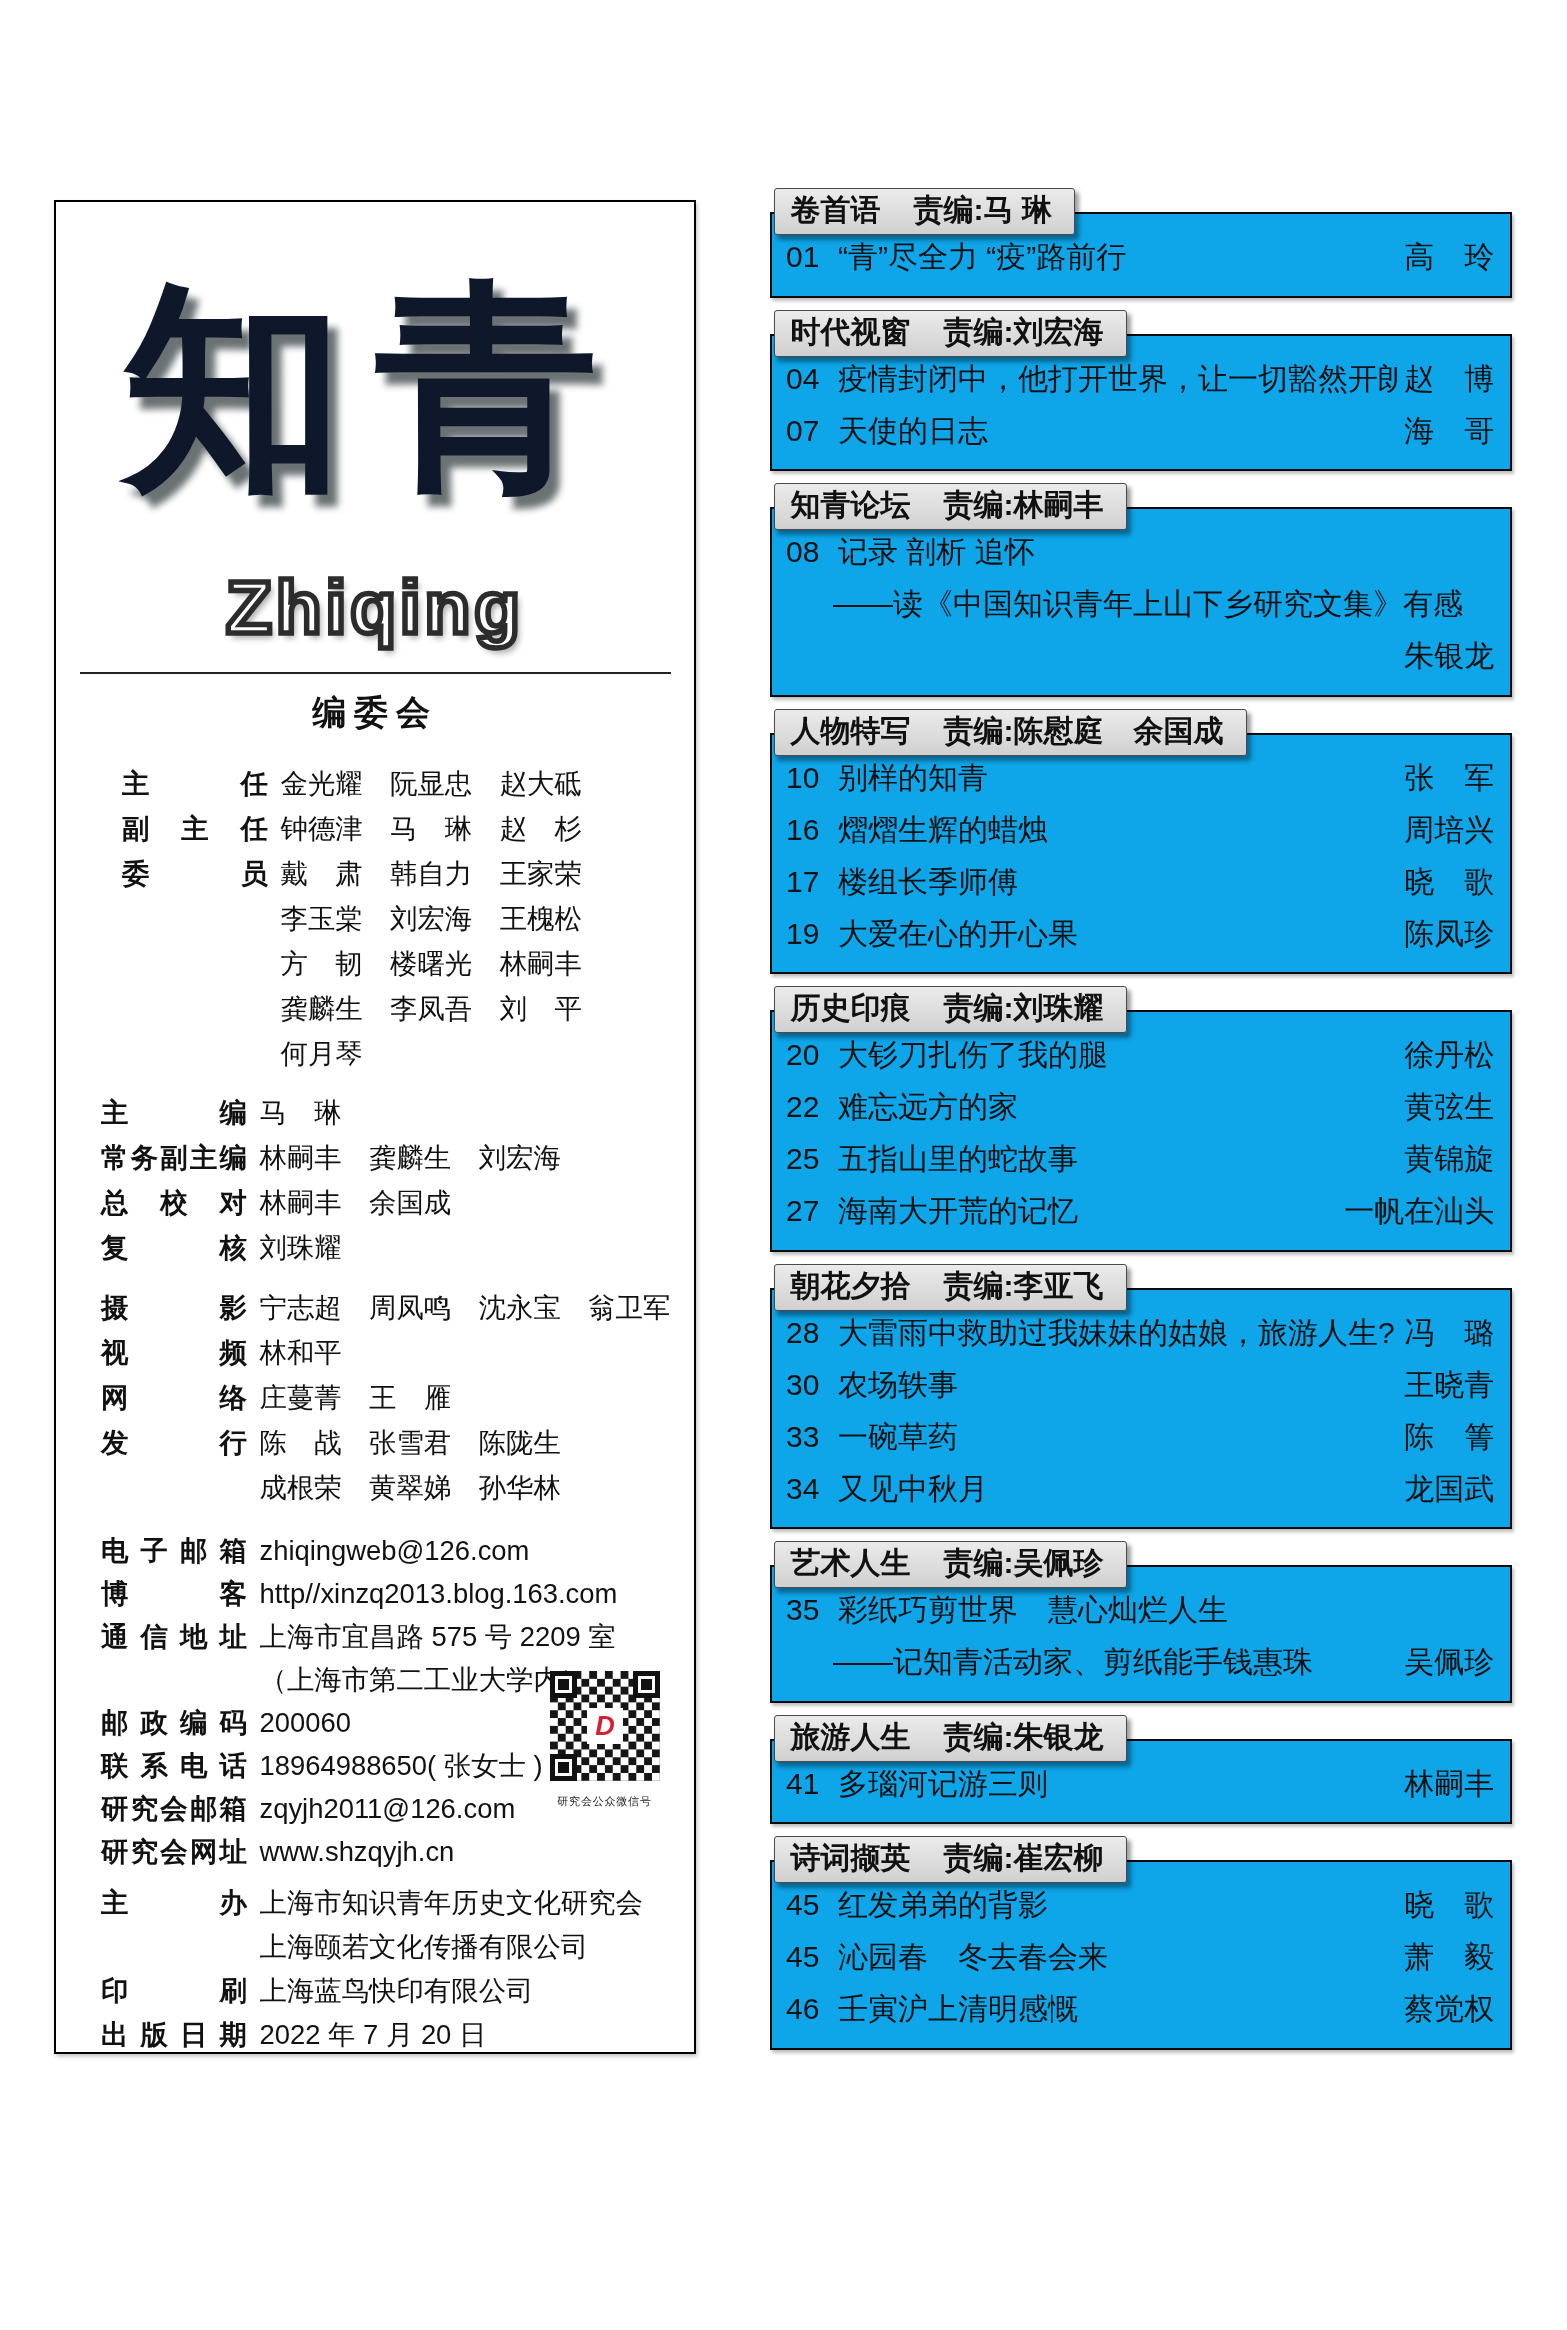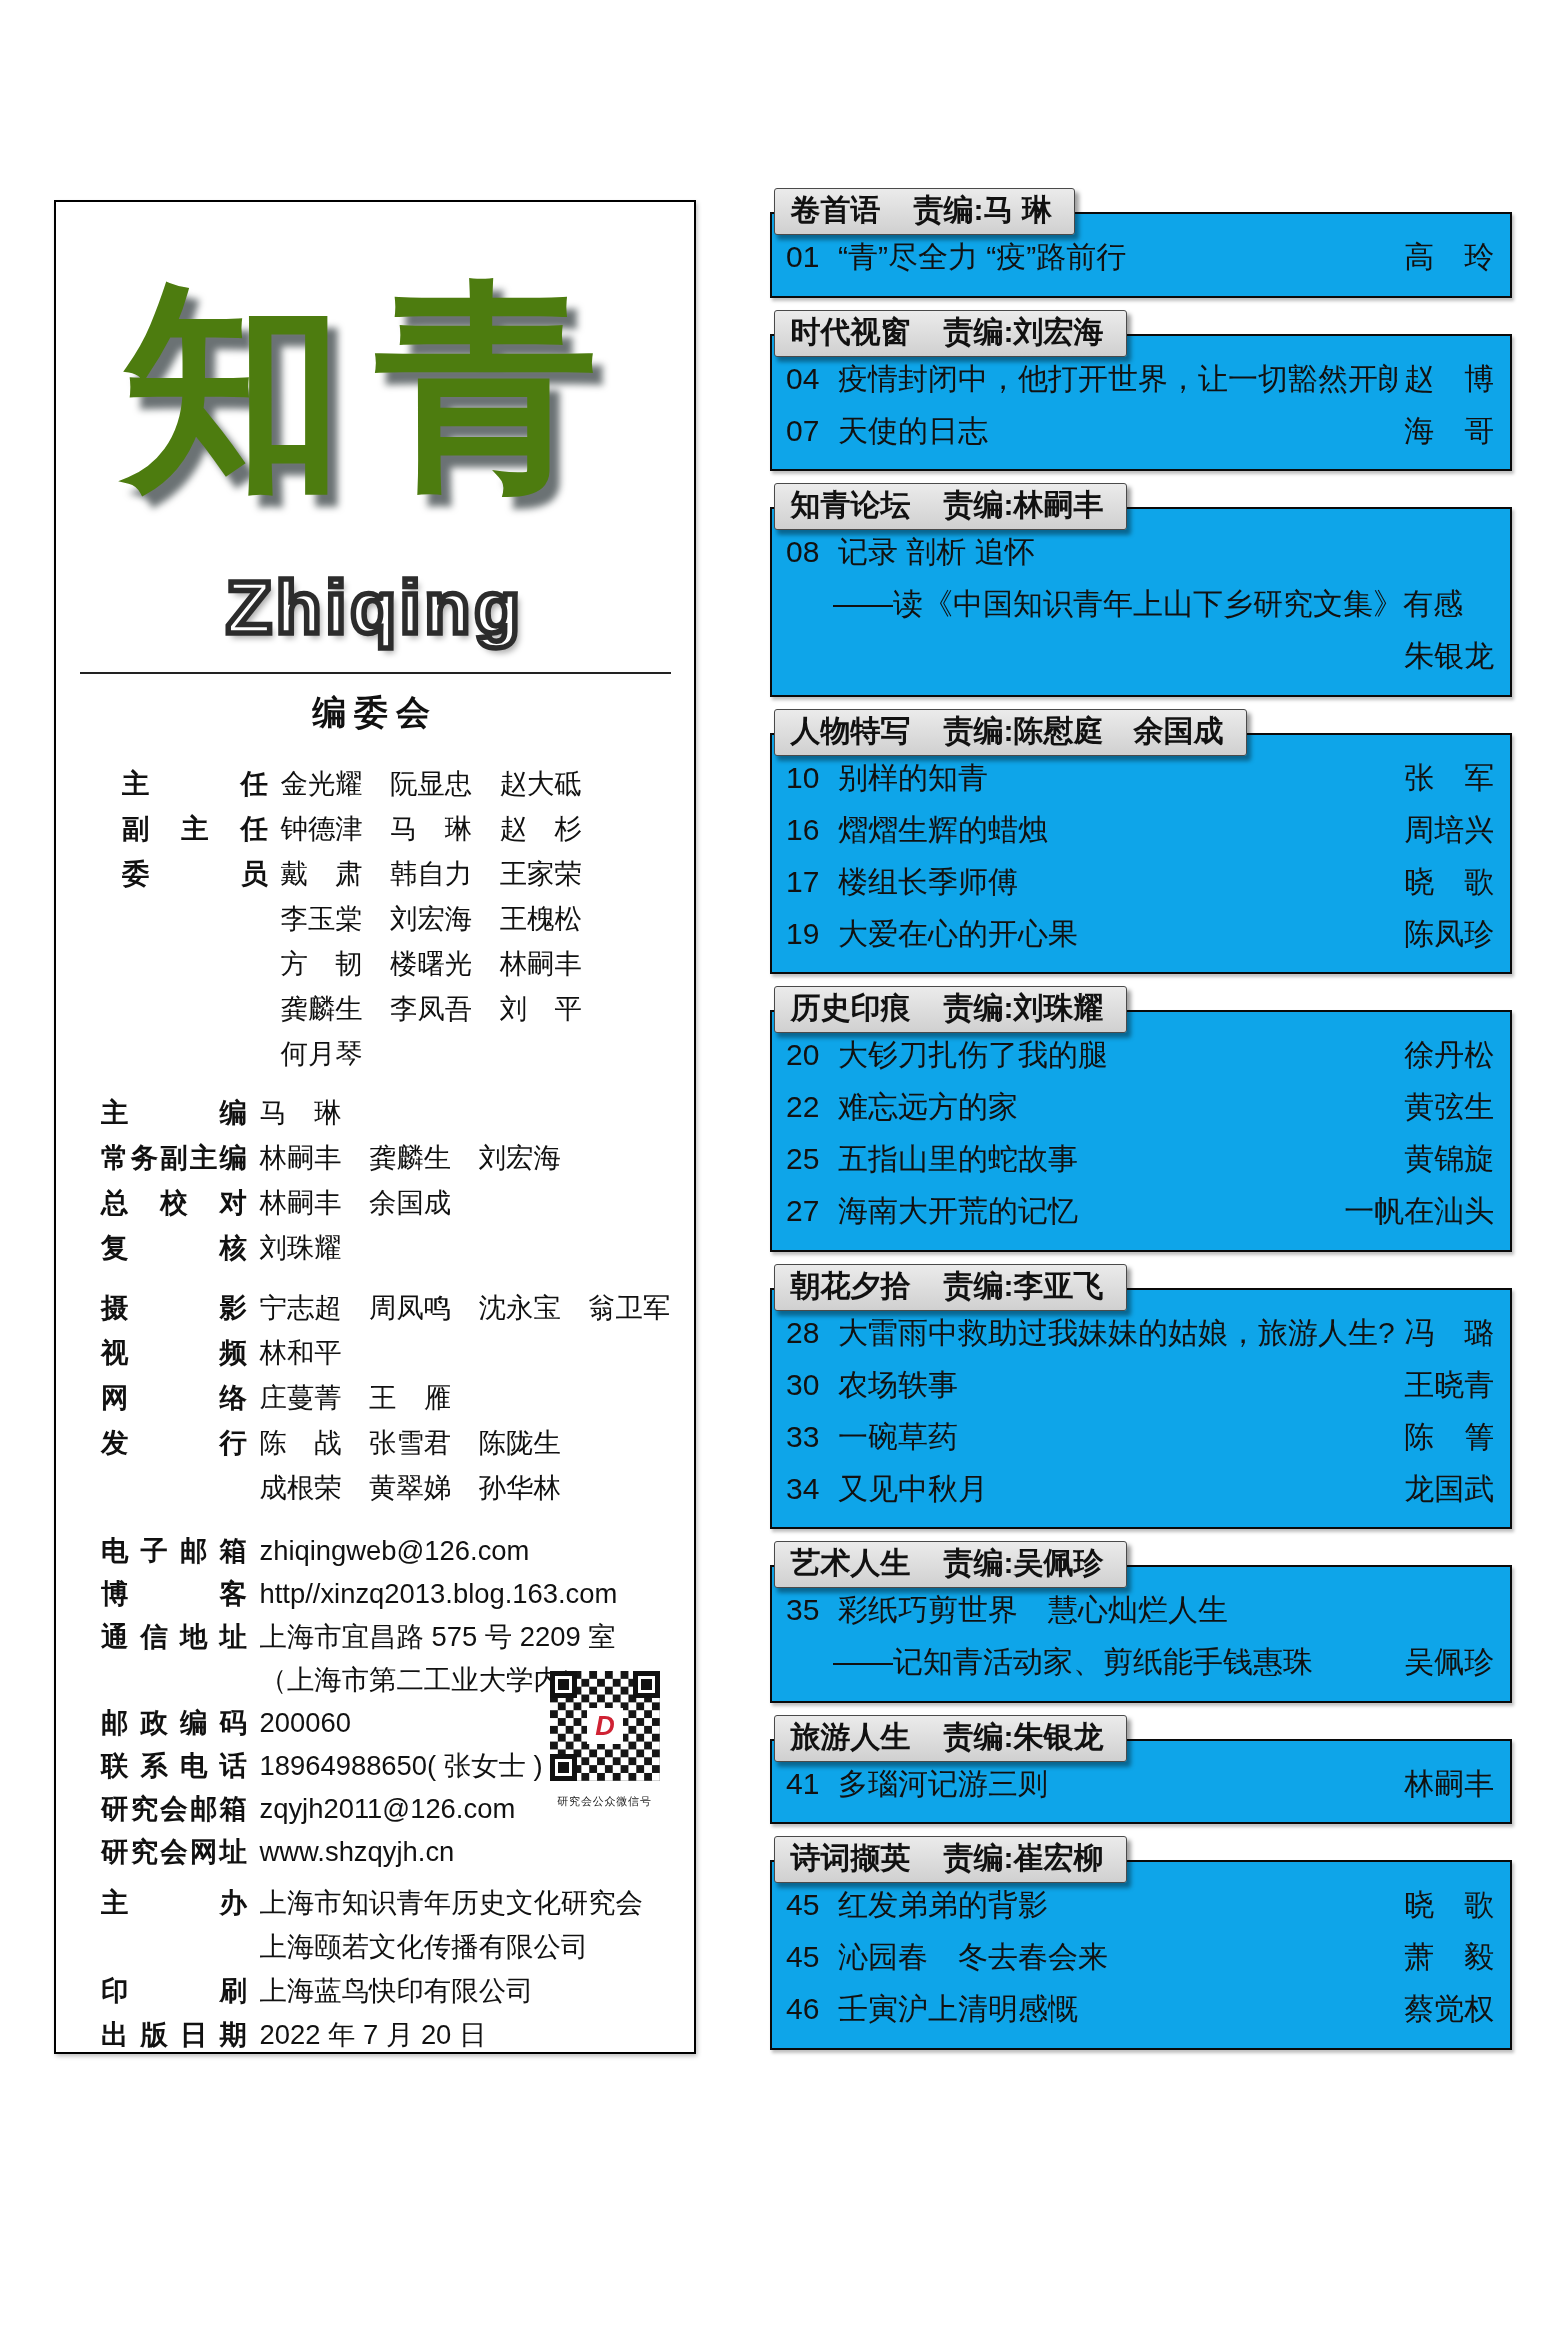--- a/index.html
+++ b/index.html
@@ -11,21 +11,21 @@
 
   
   .left-box {
     position:absolute; left:54px; top:200px; width:642px; height:1854px;
     border:2.4px solid #000; box-sizing:border-box; background:#fff;
     box-shadow:2.4px 3.1px 4.7px rgba(0,0,0,.28); position:absolute;
   }
   .logo-cn {
     margin-top:15.7px; height:343px; line-height:343px; text-align:center;
     font-size:223px; font-weight:bold; letter-spacing:30px;
-    color:#4d7c0f; text-shadow:10.2px 11.8px 7.8px rgba(8,20,24,.6);
+    color:#0f172a; text-shadow:10.2px 11.8px 7.8px rgba(8,20,24,.6);
     font-family:"Liberation Serif", serif;
   }
   .logo-en {
     height:99px; line-height:92px; text-align:center;
     font-size:75px; font-weight:800; letter-spacing:3.9px; color:#fff;
     -webkit-text-stroke:5.5px #2c2c2c; text-shadow:3.9px 4.7px 6.3px rgba(0,0,0,.35);
   }
   .divider { margin:12.5px 23.5px 0 23.5px; border-top:2.4px solid #222; }
   .board-title {
     margin-top:16px; height:44px; line-height:44px; text-align:center;

